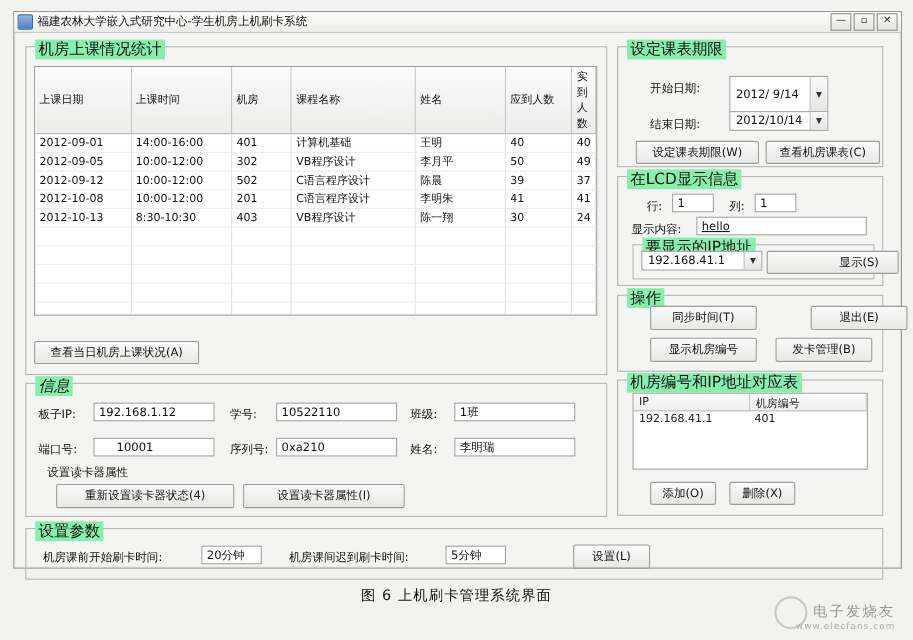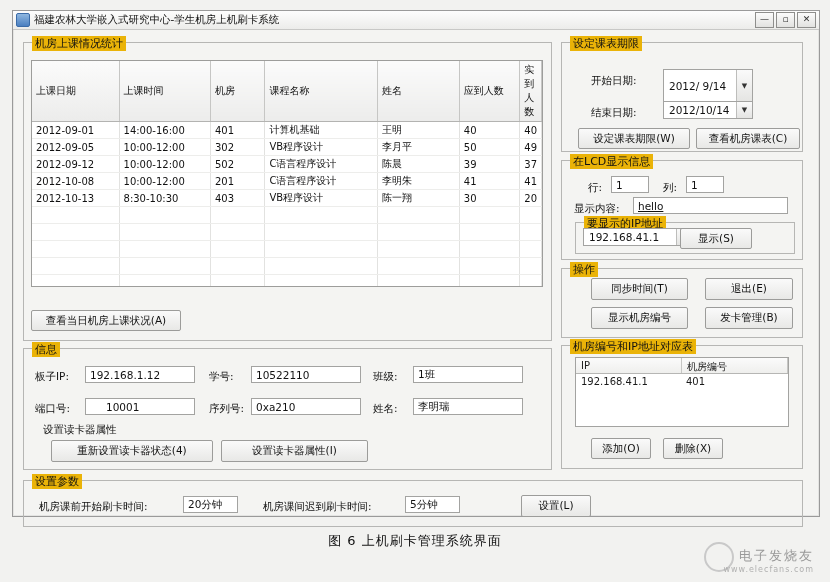--- a/index.html
+++ b/index.html
@@ -30,21 +30,21 @@
   .title-buttons{margin-left:auto;display:flex;gap:2px;}
   .tbtn{
     width:17px;height:14px;border:1px solid #8e8e8c;background:linear-gradient(#fbfbfb,#e2e2e0);
     font-size:9px;line-height:12px;text-align:center;color:#333;
   }
   .client{position:absolute;left:0;top:19px;right:0;bottom:0;}
 
   
   .group{position:absolute;border:1px solid #b6b6b4;background:transparent;}
   .group > .legend{
-    position:absolute;top:-7px;left:8px;background:#eab308;padding:0 3px;font-size:11px;color:#111;
+    position:absolute;top:-7px;left:8px;background:#86efac;padding:0 3px;font-size:14px;color:#111;
   }
 
   
   .tbl{position:absolute;border:1px solid #9d9d9b;background:#fff;overflow:hidden;}
   .tbl table{border-collapse:collapse;width:100%;font-size:10px;}
   .tbl th{
     background:linear-gradient(#fbfbfb,#ececeb);
     border-right:1px solid #c6c6c4;border-bottom:1px solid #b3b3b1;
     font-weight:normal;text-align:left;padding:2px 4px;height:15px;color:#111;
   }
@@ -173,21 +173,21 @@
             <td>41</td>
             <td>41</td>
           </tr>
           <tr>
             <td>2012-10-13</td>
             <td>8:30-10:30</td>
             <td>403</td>
             <td>VB程序设计</td>
             <td>陈一翔</td>
             <td>30</td>
-            <td>20</td>
+            <td>24</td>
           </tr>
           <tr>
               <td>&nbsp;</td>
               <td></td>
               <td></td>
               <td></td>
               <td></td>
               <td></td>
               <td></td>
             </tr>
@@ -227,21 +227,21 @@
               <td></td>
               <td></td>
             </tr>
 
         </tbody>
       </table>
     </div>
 
     <div class="btn" style="left:18px;top:280px;width:148px;height:19px;">查看当日机房上课状况(A)</div>
 
-    <div class="group" style="left:10px;top:318px;width:527px;height:120px;">
+    <div class="group" style="left:10px;top:318px;width:527px;height:120px;font-style:italic;">
       <span class="legend">信息</span>
     </div>
 
     <div class="lbl" style="left:22px;top:340px;">板子IP:</div>
     <div class="inp" style="left:72px;top:336px;width:110px;height:17px;">192.168.1.12</div>
 
     <div class="lbl" style="left:196px;top:340px;">学号:</div>
     <div class="inp" style="left:238px;top:336px;width:110px;height:17px;">10522110</div>
 
     <div class="lbl" style="left:360px;top:340px;">班级:</div>
@@ -304,27 +304,27 @@
     <div class="lbl" style="left:561px;top:172px;">显示内容:</div>
     <div class="inp" style="left:620px;top:167px;width:155px;height:17px;text-decoration:underline;">hello</div>
 
     <div class="group" style="left:562px;top:192px;width:218px;height:30px;">
       <span class="legend">要显示的IP地址</span>
     </div>
     <div class="combo" style="left:570px;top:198px;width:110px;height:18px;">
       <span>192.168.41.1</span>
       <span class="arrow">▼</span>
     </div>
-    <div class="btn" style="left:667px;top:198px;width:70px;height:19px;">显示(S)</div>
+    <div class="btn" style="left:684px;top:198px;width:70px;height:19px;padding-left:48px;">显示(S)</div>
 
     <div class="group" style="left:548px;top:238px;width:240px;height:68px;">
       <span class="legend">操作</span>
     </div>
     <div class="btn" style="left:578px;top:248px;width:95px;height:20px;">同步时间(T)</div>
-    <div class="btn" style="left:692px;top:248px;width:86px;height:20px;">退出(E)</div>
+    <div class="btn" style="left:724px;top:248px;width:86px;height:20px;">退出(E)</div>
     <div class="btn" style="left:578px;top:277px;width:95px;height:20px;">显示机房编号</div>
     <div class="btn" style="left:692px;top:277px;width:86px;height:20px;">发卡管理(B)</div>
 
     <div class="group" style="left:548px;top:315px;width:240px;height:122px;">
       <span class="legend">机房编号和IP地址对应表</span>
     </div>
 
     <div class="listbox" style="left:562px;top:327px;width:212px;height:68px;">
       <div class="lhead">
         <div style="width:95px">IP</div>

